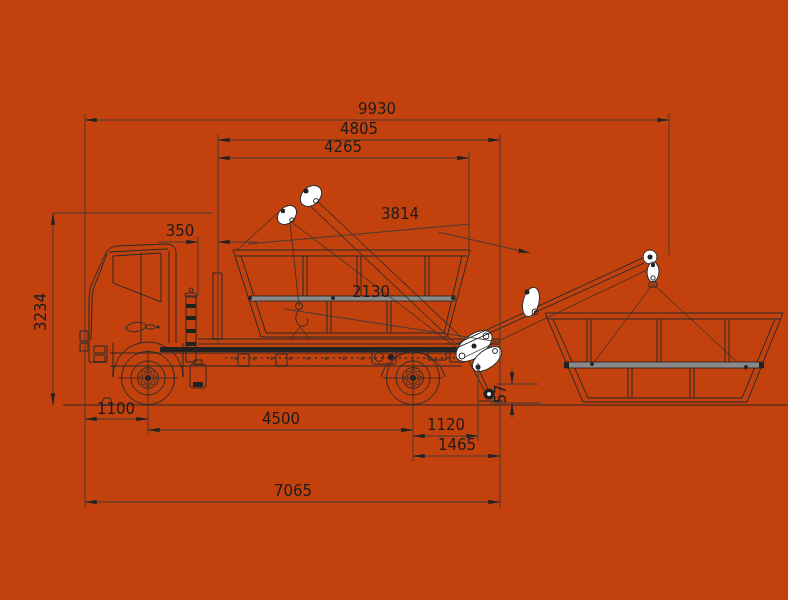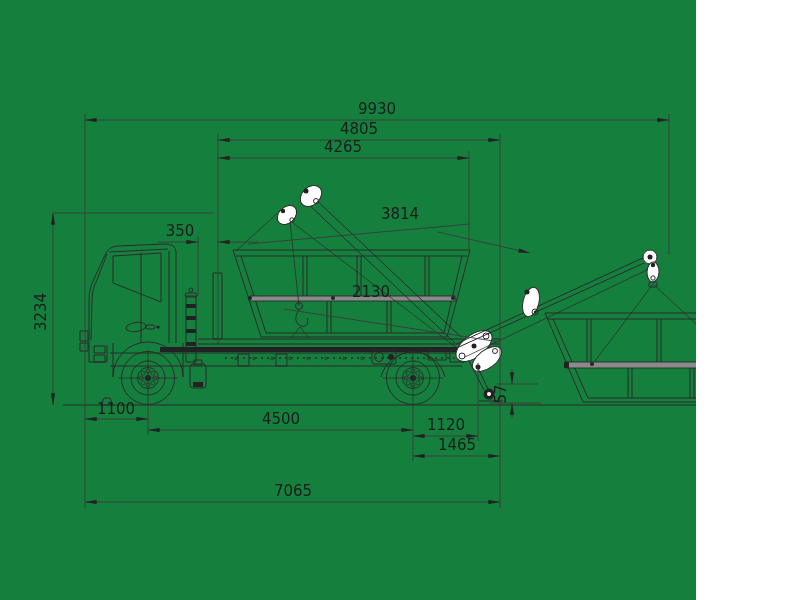--- a/index.html
+++ b/index.html
@@ -1,16 +1,16 @@
 <!DOCTYPE html>
 <html><head>
 <meta charset="utf-8">
 <style>
   html,body{margin:0;padding:0;background:#ffffff;}
-  .stage{position:relative;width:696px;height:600px;background:#15803d;overflow:hidden;
+  .stage{position:relative;width:788px;height:600px;background:#c2410c;overflow:hidden;
          font-family:"DejaVu Sans",sans-serif;}
   svg{display:block;}
   .ln{stroke:#2b2b2b;stroke-width:1;fill:none;stroke-linejoin:round;}
   .lt{stroke:#2b2b2b;stroke-width:.75;fill:none;}
   .dim{stroke:#3a3a3a;stroke-width:.9;fill:none;}
   .dimtxt{font-family:"DejaVu Sans",sans-serif;font-size:15px;fill:#1c1c1c;text-anchor:middle;}
   .fillD{fill:#222;stroke:none;}
   .band{fill:#8a8a8a;stroke:#222;stroke-width:.8;}
   .wh{fill:#fff;}
   .dash{stroke:#2b2b2b;stroke-width:1.4;stroke-dasharray:2,4;fill:none;}

